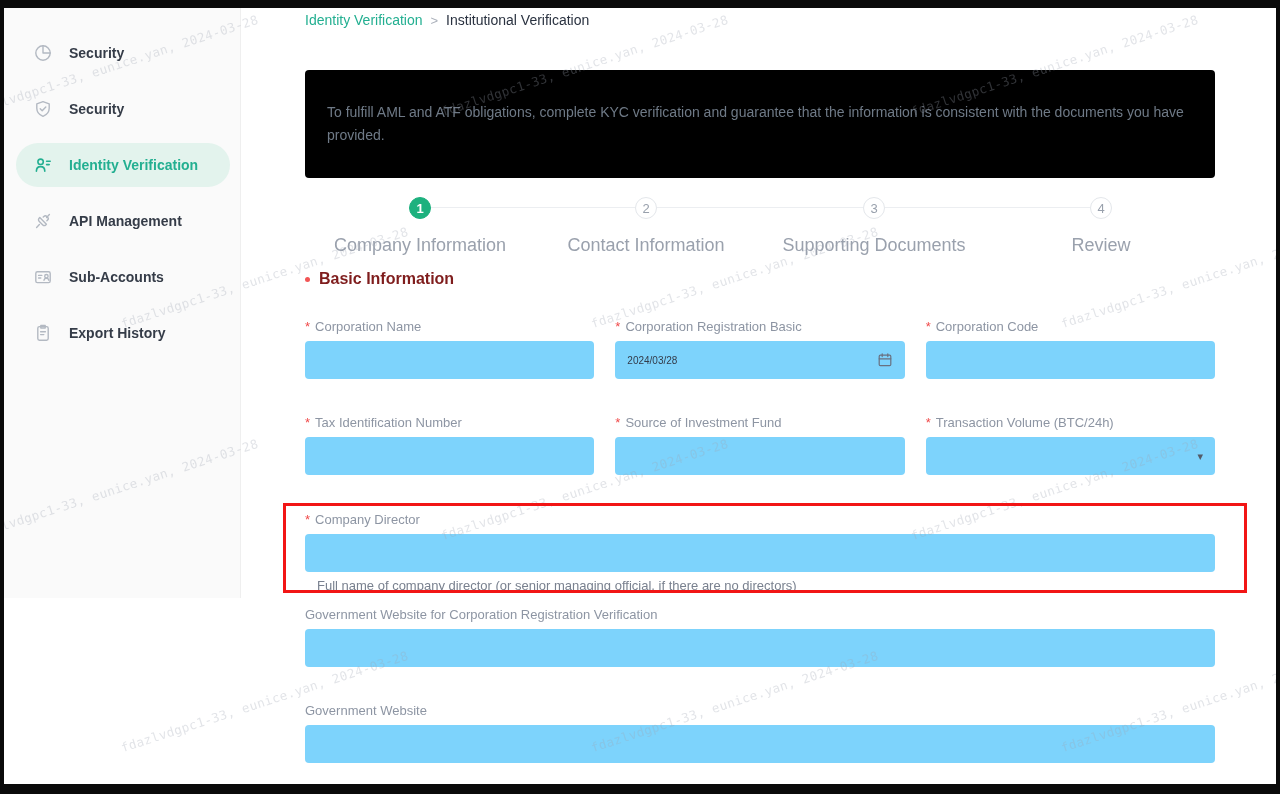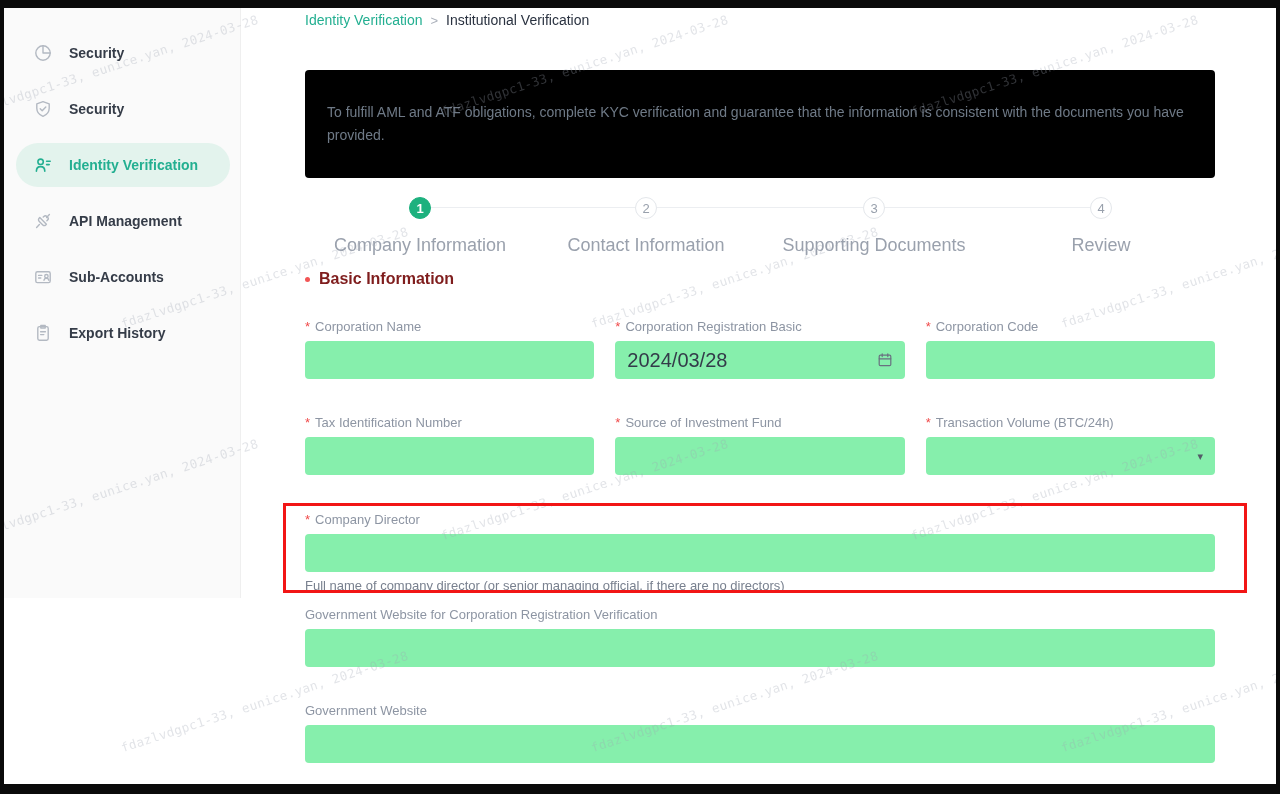--- a/index.html
+++ b/index.html
@@ -43,26 +43,26 @@
                    font-size:16px; font-weight:700; color:#7f1d1d; }
   .red-dot { width:5px; height:5px; border-radius:50%; background:#f25555; }
 
   
   .frow { position:absolute; left:0; width:910px; display:grid; grid-template-columns:1fr 1fr 1fr; gap:21px; }
   .frow.r1 { top:312px; } .frow.r2 { top:408px; }
   .fgroup { position:absolute; left:0; width:910px; }
   .fgroup.director { top:505px; } .fgroup.gov { top:600px; } .fgroup.corpweb { top:696px; }
   .flabel { font-size:13px; color:#8d95a3; height:14px; line-height:14px; margin-bottom:7px; white-space:nowrap; }
   .req { color:#f04a4a; margin-right:5px; }
-  .finput { display:block; width:100%; height:38px; background:#86efac; border:none; border-radius:4px;
-            padding:0 12px; font-size:20px; color:#333b49; font-family:"Liberation Sans", sans-serif; outline:none; }
+  .finput { display:block; width:100%; height:38px; background:#7dd3fc; border:none; border-radius:4px;
+            padding:0 12px; font-size:10px; color:#333b49; font-family:"Liberation Sans", sans-serif; outline:none; }
   .fwrap { position:relative; }
   .fwrap .right-icn { position:absolute; right:12px; top:50%; transform:translateY(-50%); display:flex; }
   .caret { position:absolute; right:12px; top:50%; transform:translateY(-50%); font-size:11px; color:#535b68; }
-  .helper { margin-top:6px; font-size:13px; color:#79818f; }
+  .helper { margin-top:6px; font-size:13px; color:#79818f;margin-left:12px; }
 
   .annotation-box { position:absolute; left:-22px; top:495px; width:964px; height:90px;
                     border:3px solid #f21515; z-index:60; pointer-events:none; }
 
   
   .wm-layer { position:absolute; inset:0; z-index:50; pointer-events:none; overflow:hidden; }
   .wm { position:absolute; font-family:"DejaVu Sans Mono", monospace; font-size:12.5px;
         color:rgba(158,166,178,0.30); white-space:nowrap; transform:rotate(-18deg); letter-spacing:0.4px; }
 </style>
 </head>

